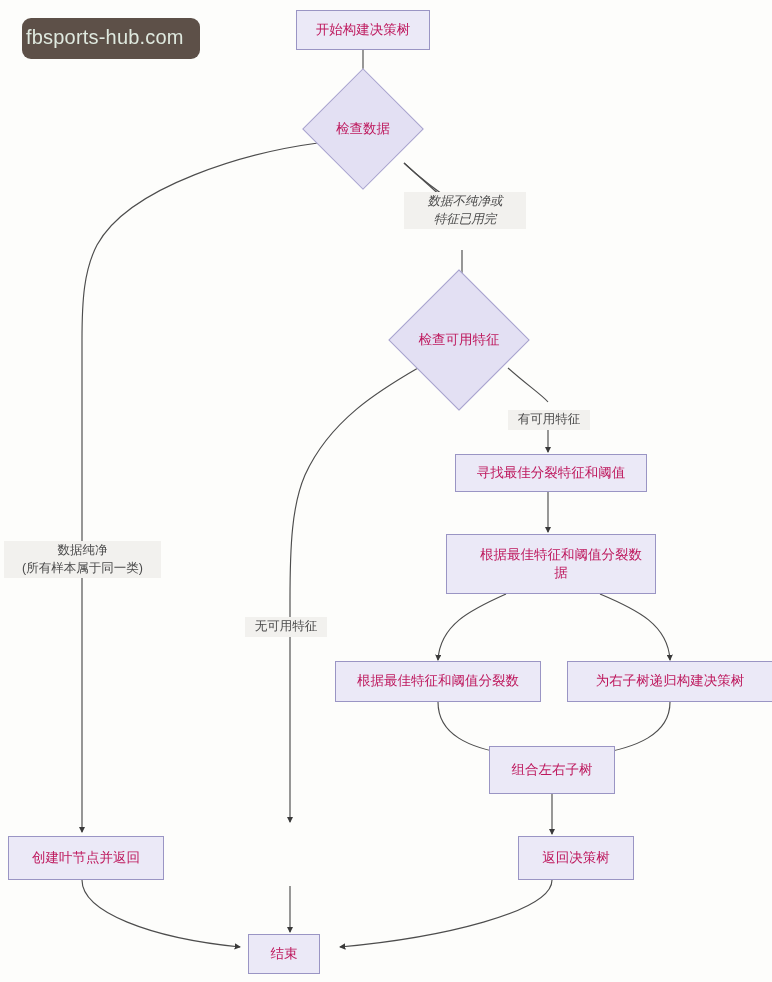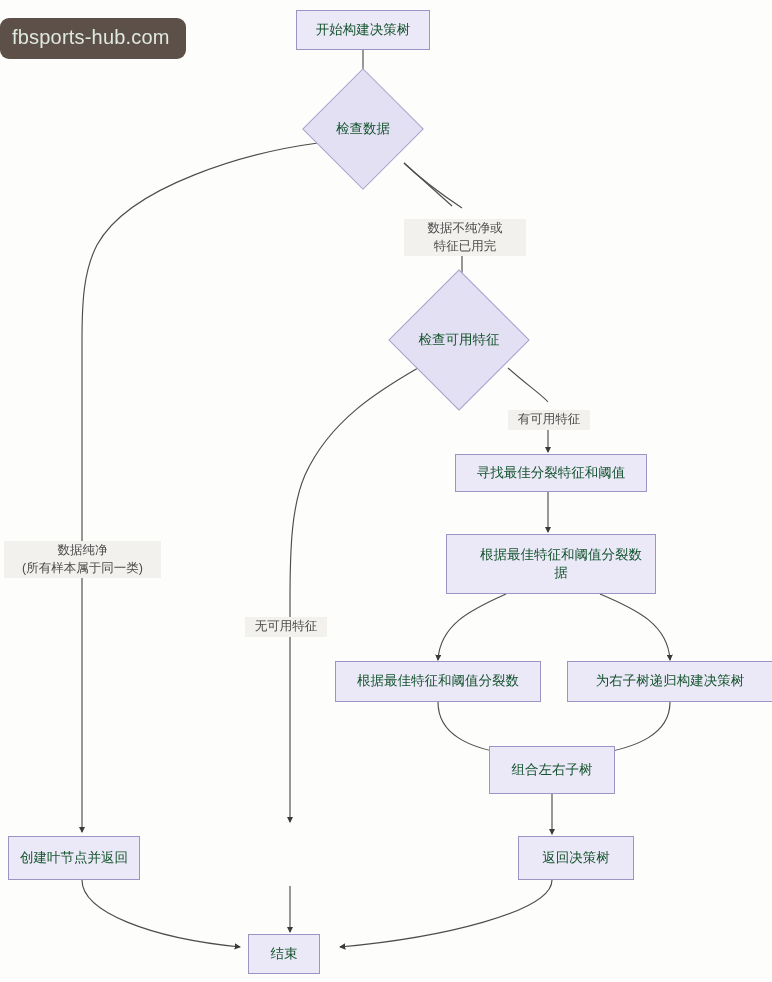--- a/index.html
+++ b/index.html
@@ -25,21 +25,21 @@
     width: 772px;
     height: 982px;
   }
   .node {
     position: absolute;
     box-sizing: border-box;
     display: flex;
     align-items: center;
     justify-content: center;
     text-align: center;
-    color: #14532d;
+    color: #be185d;
     line-height: 1.35;
     white-space: pre-line;
     z-index: 3;
   }
   .node.process {
     background: #ebe9f7;
     border: 1px solid #9a95c4;
     font-size: 13.5px;
   }
   .node.decision {
@@ -66,26 +66,26 @@
     text-align: center;
     line-height: 1.4;
     white-space: pre-line;
     background: #f2f1ee;
     padding: 1px 3px;
     box-sizing: border-box;
     z-index: 4;
   }
   .watermark {
     position: absolute;
-    left: 0;
+    left: 22px;
     top: 18px;
     background: #5d5048;
     color: #dfe9df;
     font-size: 20px;
-    padding: 8px 16px 10px 12px;
+    padding: 8px 16px 10px 4px;
     border-radius: 9px;
     letter-spacing: 0.2px;
     z-index: 10;
   }
 </style>
 </head>
 <body>
 
 <div id="canvas">
 
@@ -145,28 +145,28 @@
 
   <div class="node process" style="left:446px; top:534px; width:210px; height:60px;padding-left:20px;">根据最佳特征和阈值分裂数
 据</div>
 
   <div class="node process" style="left:335px; top:661px; width:206px; height:41px;">根据最佳特征和阈值分裂数</div>
 
   <div class="node process" style="left:567px; top:661px; width:206px; height:41px;">为右子树递归构建决策树</div>
 
   <div class="node process" style="left:489px; top:746px; width:126px; height:48px;">组合左右子树</div>
 
-  <div class="node process" style="left:8px; top:836px; width:132px; height:44px;">创建叶节点并返回</div>
+  <div class="node process" style="left:8px; top:836px; width:156px; height:44px;">创建叶节点并返回</div>
 
 
   <div class="node process" style="left:494px; top:836px; width:116px; height:44px;margin-left:24px;">返回决策树</div>
 
   <div class="node process" style="left:248px; top:934px; width:72px; height:40px;">结束</div>
 
-  <div class="edge-label" style="left:404px; top:219px; width:122px;">数据不纯净或
+  <div class="edge-label" style="left:404px; top:192px; width:122px;font-style:italic;">数据不纯净或
 特征已用完</div>
 
   <div class="edge-label" style="left:4px; top:541px; width:157px;">数据纯净
 (所有样本属于同一类)</div>
 
   <div class="edge-label" style="left:508px; top:410px; width:82px;">有可用特征</div>
 
   <div class="edge-label" style="left:245px; top:617px; width:82px;">无可用特征</div>
 
   <div class="watermark">fbsports-hub.com</div>

